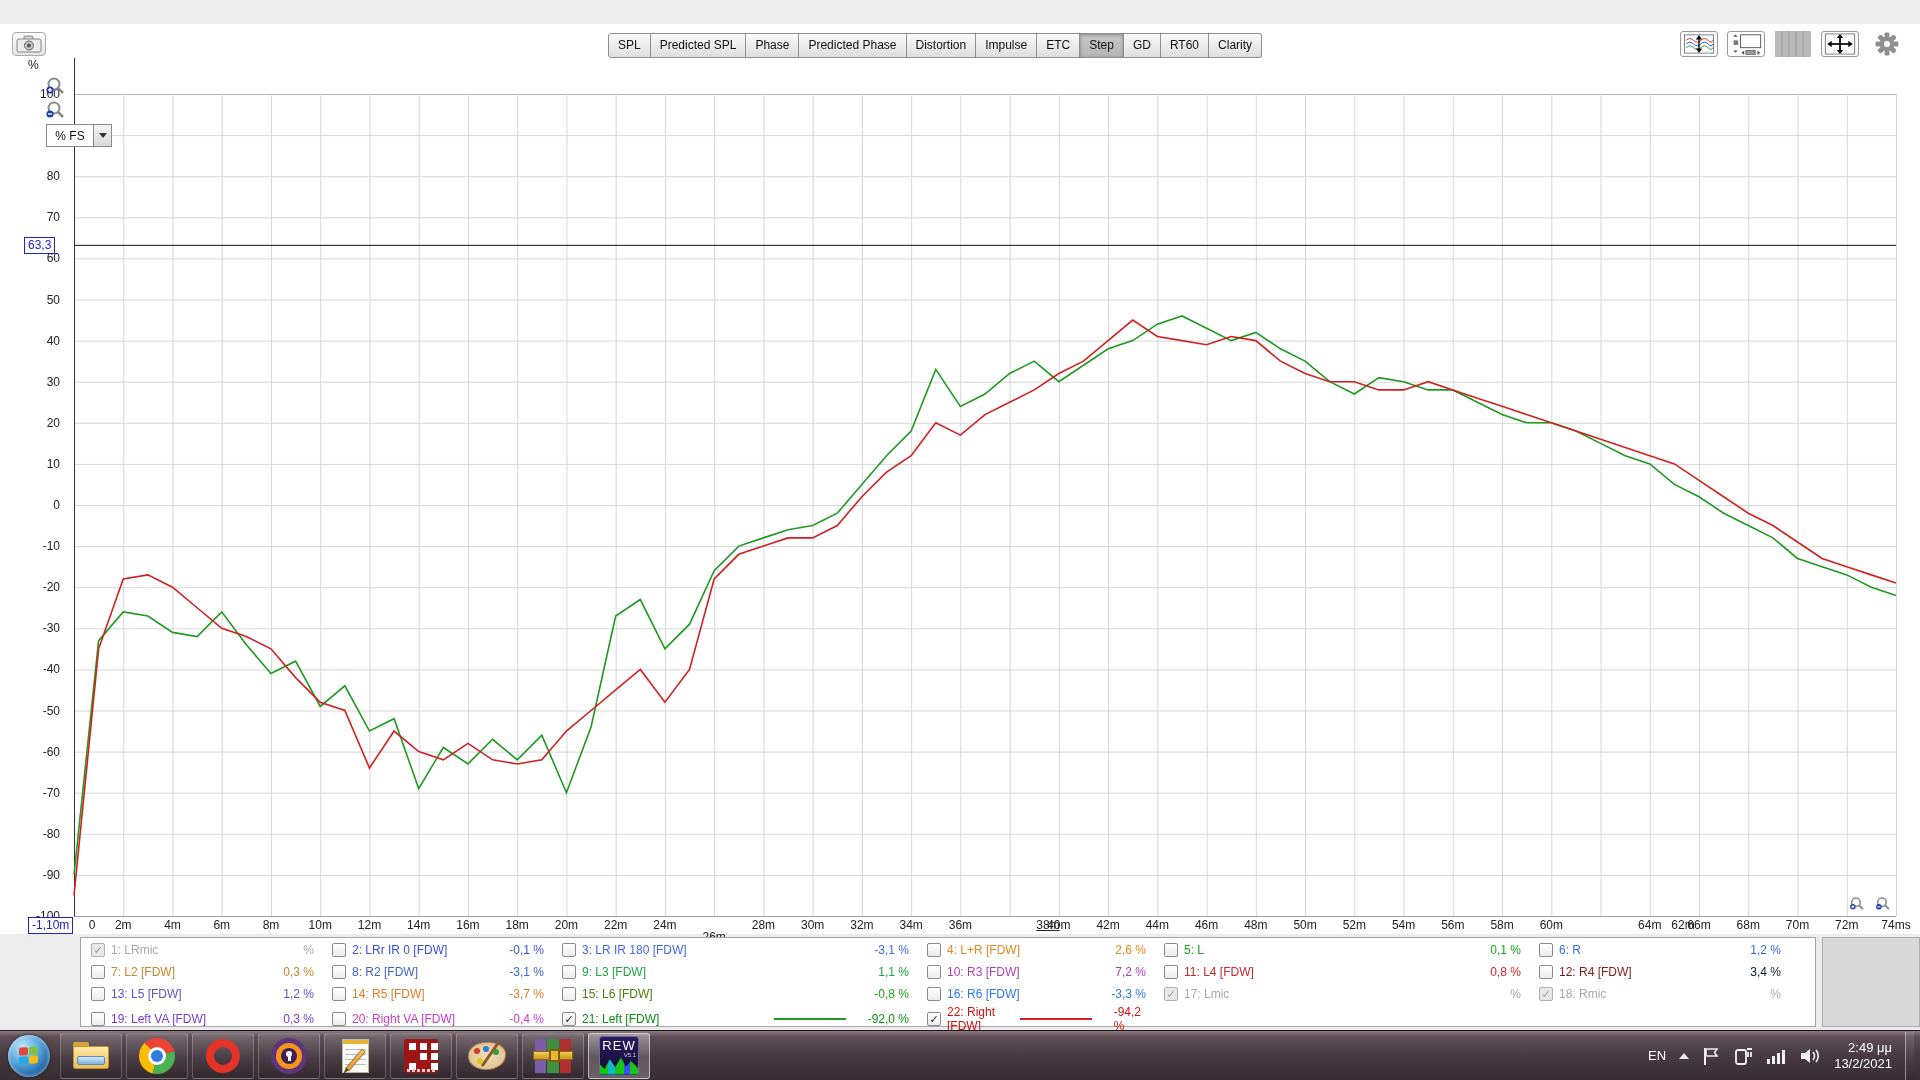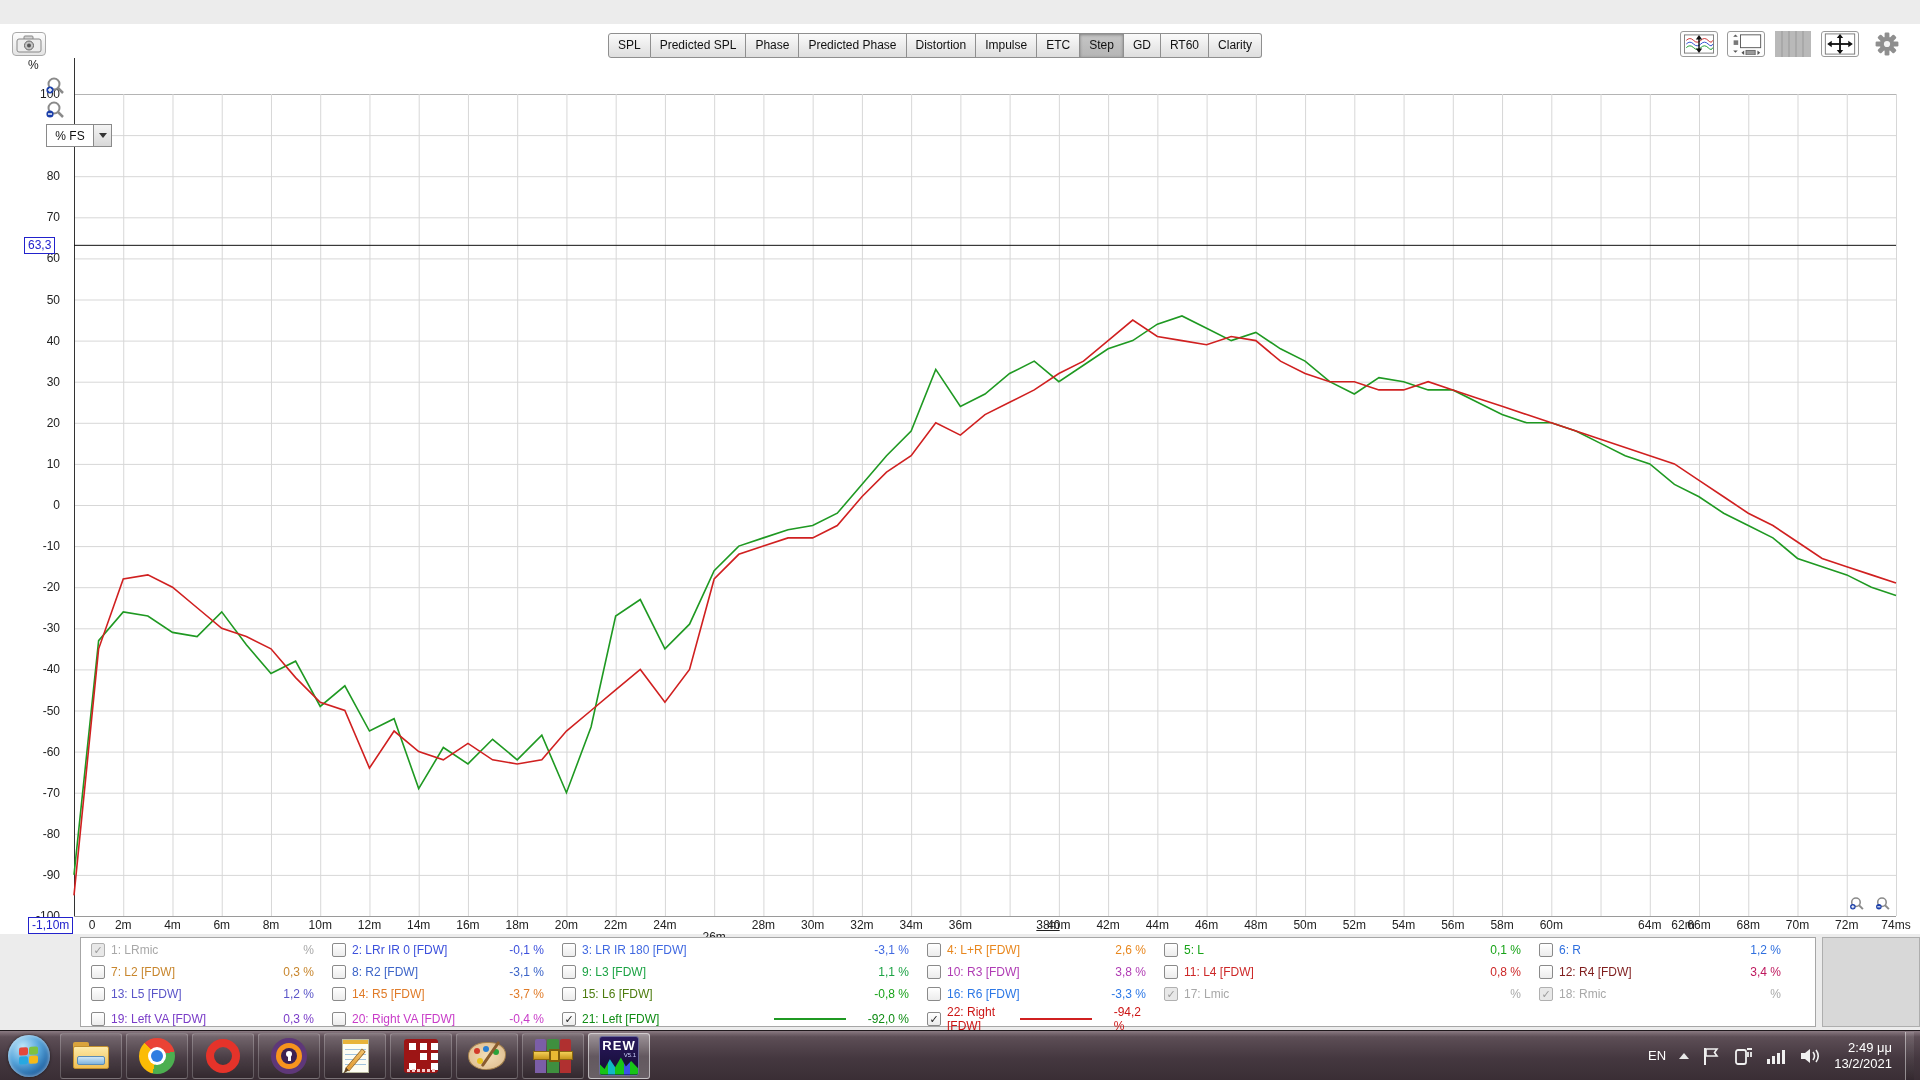--- a/index.html
+++ b/index.html
@@ -110,21 +110,21 @@
     box-shadow:11px 0 #fff, 22px 0 #fff, 11px 10px #fff, 22px 10px #fff, 0 20px #fff, 22px 20px #fff; }
   .redicon .cap { position:absolute; left:3px; bottom:1px; width:28px; height:3px; background:repeating-linear-gradient(90deg,#f3caca 0 3px, transparent 3px 5px); }
   .palicon { position:relative; width:38px; height:28px; background:radial-gradient(#f2ddb8,#dcb989); border:1.5px solid #a5824e; border-radius:50% 45% 55% 50%; }
   .palicon i { position:absolute; width:6px; height:6px; border-radius:50%; }
   .palicon .brush { position:absolute; left:20px; top:-4px; width:3px; height:30px; background:#8a5c2e; transform:rotate(35deg); border-radius:2px; }
   .raricon { position:relative; width:36px; height:34px; display:flex; gap:1px; }
   .raricon b { flex:1; border-radius:2px 2px 0 0; }
   .raricon .belt { position:absolute; left:-2px; top:12px; width:40px; height:9px; background:linear-gradient(#f3cf57,#c8971c); border:1px solid #8a6710; }
   .raricon .buckle { position:absolute; left:14px; top:10px; width:11px; height:13px; background:#e8ba33; border:2px solid #7d5c0d; }
   .rewicon { position:relative; width:40px; height:40px; background:linear-gradient(#2a1a5e,#140b33); border:1px solid #6a6a9a; border-radius:3px; overflow:hidden; }
-  .rewicon .rlbl { position:absolute; left:0; top:1px; width:100%; text-align:center; color:#fff; font-size:13px; font-weight:bold; letter-spacing:1px; }
+  .rewicon .rlbl { position:absolute; left:0; top:1px; width:100%; text-align:center; color:#fff; font-size:13px; font-weight:normal; letter-spacing:1px; }
   .rewicon .rver { position:absolute; right:2px; top:15px; color:#cfd3ff; font-size:6px; }
   .rewicon .spec { position:absolute; left:0; bottom:0; width:100%; height:18px;
     background:linear-gradient(90deg,#18c418 0 22%, #12b8c4 22% 40%, #18c418 40% 62%, #3a52e8 62% 78%, #18c418 78% 100%);
     clip-path:polygon(0 100%, 0 45%, 12% 70%, 26% 15%, 40% 60%, 55% 5%, 68% 55%, 82% 25%, 100% 65%, 100% 100%); }
   .trayicon { display:flex; align-items:center; cursor:pointer; }
 </style>
 </head>
 <body>
 
 <div class="screen">
@@ -432,31 +432,31 @@
           <span class="lv" style="color: rgb(60, 100, 200);">-3,1 %</span>
         </div>
         <div class="lcell">
           <span class="cb"></span>
           <span class="ll" style="color: rgb(28, 163, 69);">9: L3 [FDW]</span>
           <span class="lv" style="color: rgb(28, 163, 69);">1,1 %</span>
         </div>
         <div class="lcell">
           <span class="cb"></span>
           <span class="ll" style="color: rgb(176, 60, 180);">10: R3 [FDW]</span>
-          <span class="lv" style="color: rgb(176, 60, 180);">3,8 %</span>
+          <span class="lv" style="color: rgb(176, 60, 180);">7,2 %</span>
         </div>
         <div class="lcell">
           <span class="cb"></span>
           <span class="ll" style="color: rgb(205, 40, 40);">11: L4 [FDW]</span>
           <span class="lv" style="color: rgb(205, 40, 40);">0,8 %</span>
         </div>
         <div class="lcell">
           <span class="cb"></span>
           <span class="ll" style="color: #7f1d1d;">12: R4 [FDW]</span>
-          <span class="lv" style="color: #be185d;">3,4 %</span>
+          <span class="lv" style="color: #0f172a;">3,4 %</span>
         </div>
       </div>
       <div class="lrow">
         <div class="lcell">
           <span class="cb"></span>
           <span class="ll" style="color: rgb(90, 85, 200);">13: L5 [FDW]</span>
           <span class="lv" style="color: rgb(90, 85, 200);">1,2 %</span>
         </div>
         <div class="lcell">
           <span class="cb"></span>

